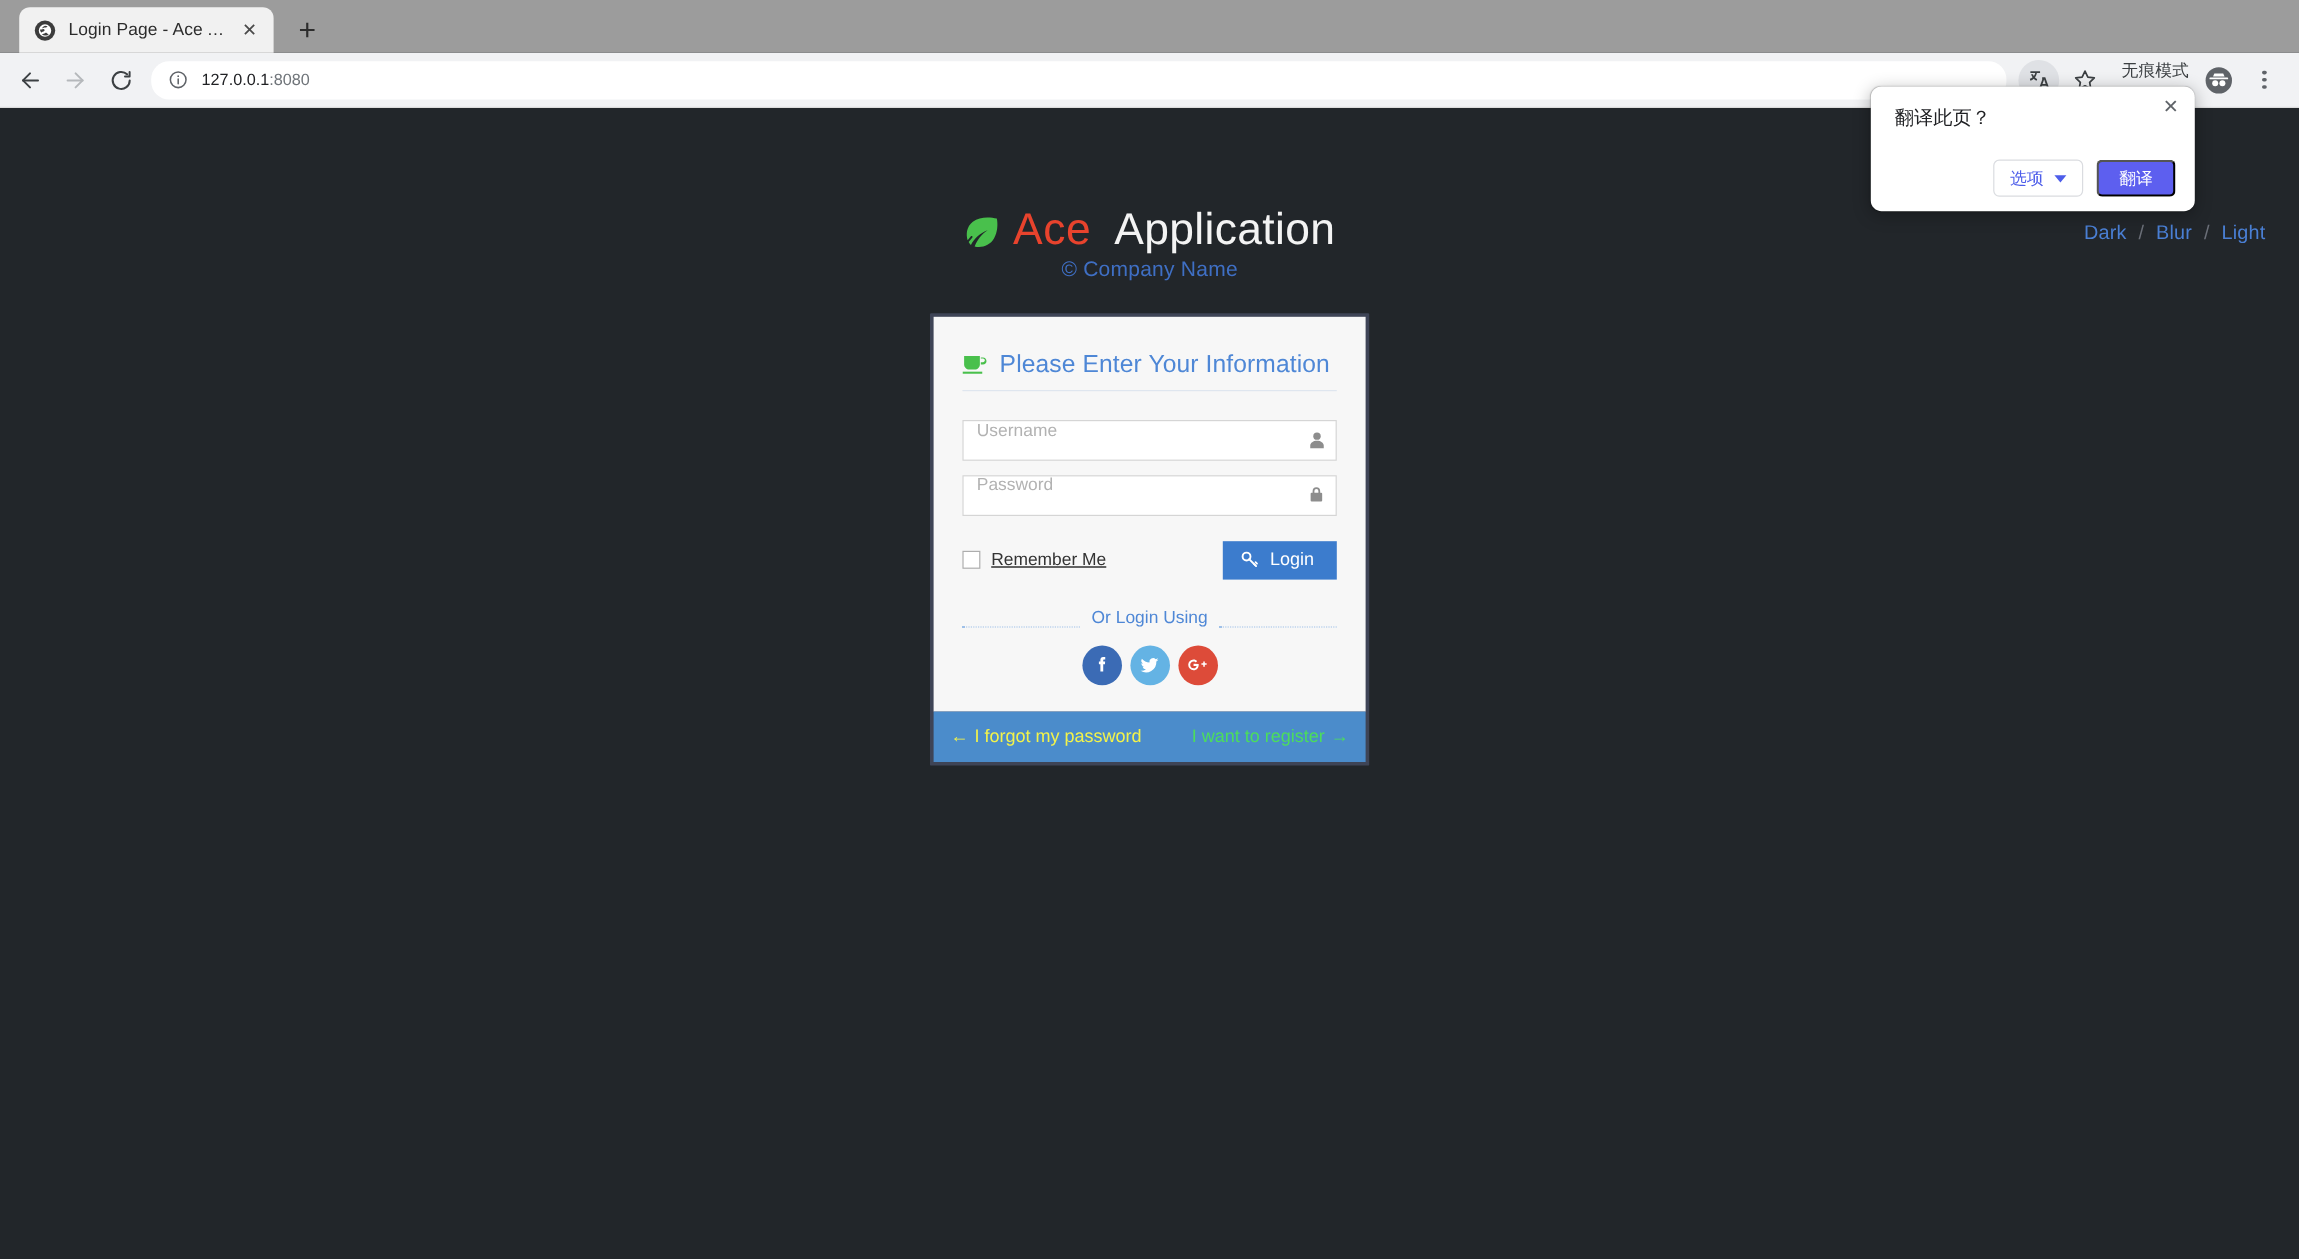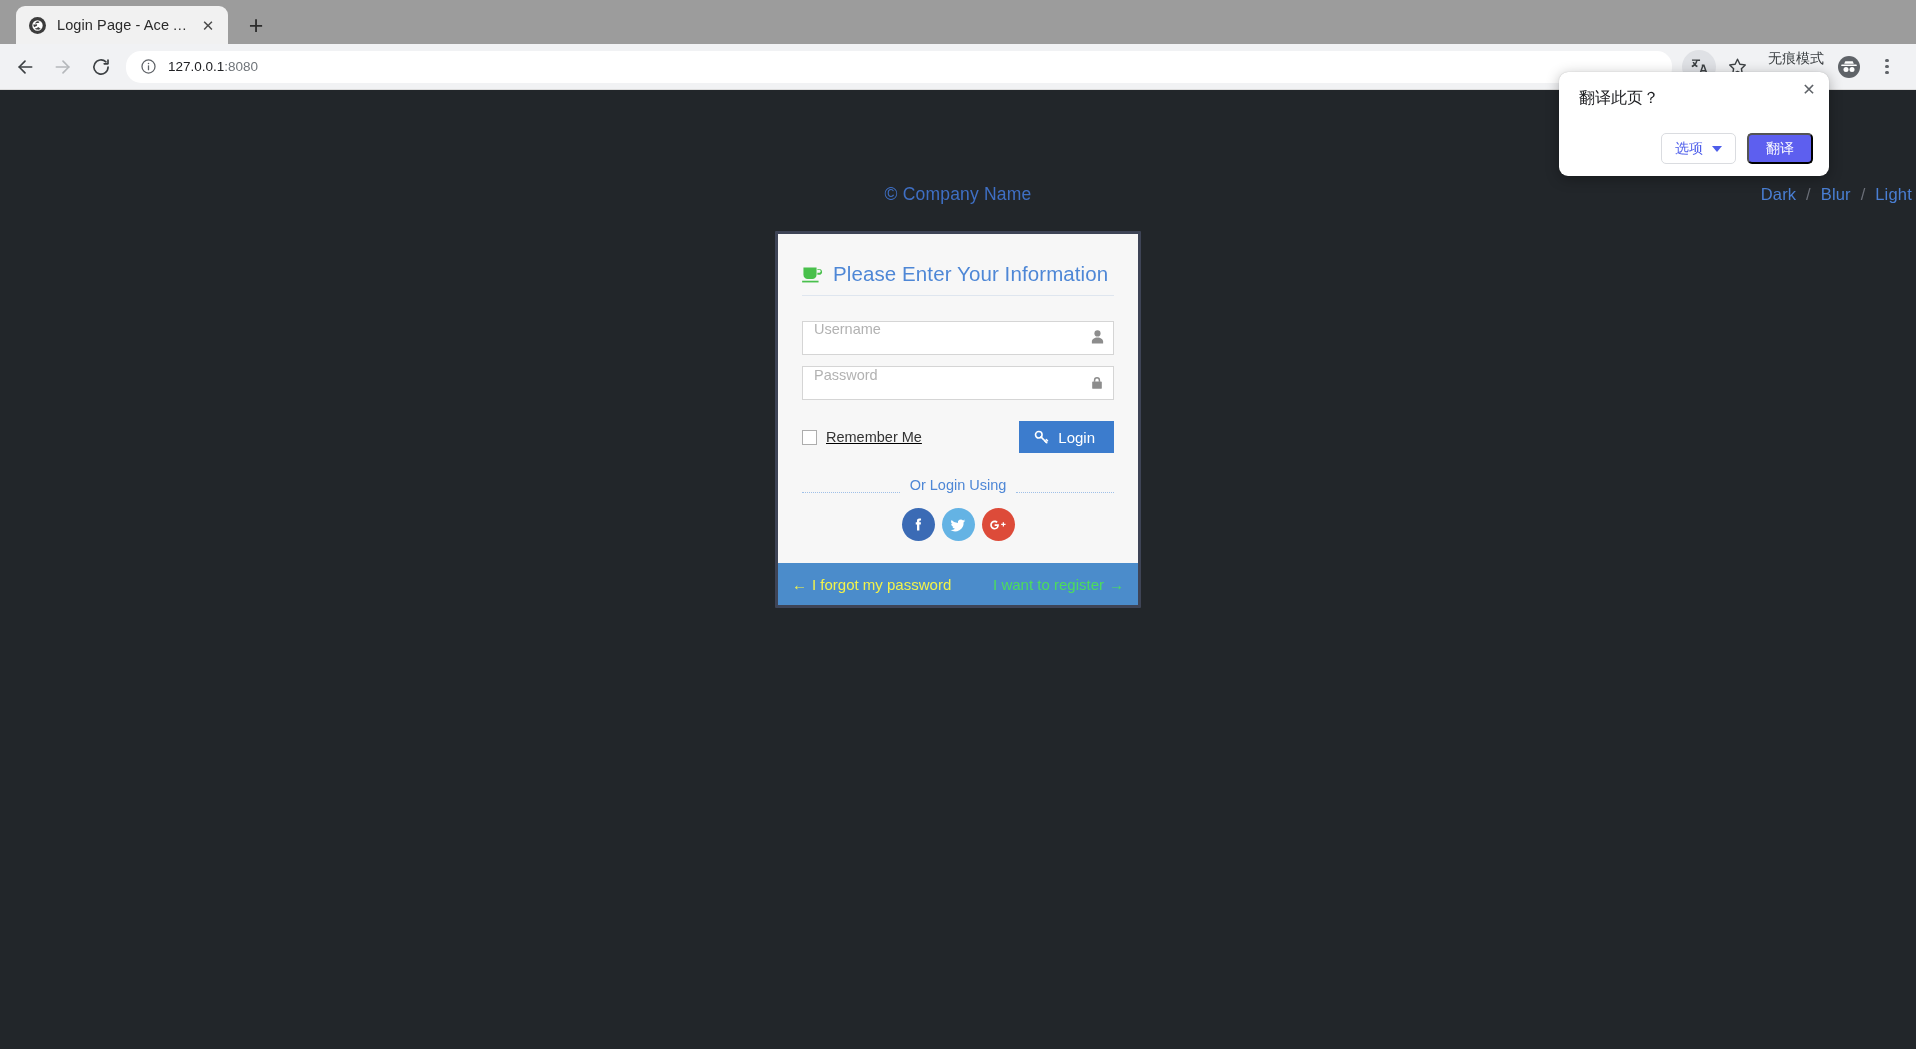--- a/index.html
+++ b/index.html
@@ -173,42 +173,42 @@
   .page {
     position: relative;
     width: 1916px;
     height: 959px;
     background: #22262a;
     overflow: hidden;
   }
   .theme-switch {
     position: absolute;
     top: 95px;
-    right: 4px;
+    right: 28px;
     font-size: 16.5px;
     color: #5a7fc4;
     letter-spacing: .2px;
   }
   .theme-switch a { color: #4a7fd4; text-decoration: none; }
   .theme-switch .sep { color: #6b6f78; margin: 0 5px; }
 
   .brand-wrap { padding-top: 82px; text-align: center; }
   .brand {
     font-size: 37px;
     line-height: 1;
     display: inline-flex;
     align-items: center;
     gap: 11px;
     font-weight: 400;
   }
   .brand .leaf { display: inline-block; width: 30px; height: 30px; }
   .brand .ace { color: #e8432d; letter-spacing: .5px; }
   .brand .app { color: #f3f3f3; letter-spacing: .3px; margin-left: 8px; }
   .company {
-    margin-top: 12px;
+    margin-top: 2px;
     font-size: 17.5px;
     color: #3f6fc4;
     letter-spacing: .2px;
   }
 
   
   .card-frame {
     width: 366px;
     margin: 26px auto 0;
     background: #3e4456;
@@ -421,20 +421,29 @@
 
     <div class="theme-switch">
       <a href="#">Dark</a>
       <span class="sep">/</span>
       <a href="#">Blur</a>
       <span class="sep">/</span>
       <a href="#">Light</a>
     </div>
 
     <div class="brand-wrap">
+      <div class="brand">
+        <span class="leaf">
+          <svg width="30" height="30" viewBox="0 0 32 32">
+            <path d="M29.5 5.5C24 4.3 14.5 3.4 8.2 8.2 2.6 12.4 2 19.4 3.6 24.8l2.9-3.5c.3-.4.8-.4 1.2-.1.4.3.4.8.1 1.2l-3.3 4c.6 1.1 1.3 2 2 2.6 3-6.2 8.6-10.9 14.9-13.2-5.5 3.6-9.6 8.7-11.6 14.6 6.5 1.6 13.7-1 17.2-7.1 3.3-5.6 3.6-13.1 2.5-17.8z" fill="#49c04c"></path>
+          </svg>
+        </span>
+        <span class="ace">Ace</span>
+        <span class="app">Application</span>
+      </div>
       <div class="company">© Company Name</div>
     </div>
 
     <div class="card-frame">
       <div class="card-body">
 
         <div class="card-head">
           <span class="cup">
             <svg width="21" height="19" viewBox="0 0 24 22">
               <path d="M1.5 3h15.2v8.2c0 2.7-2.2 4.9-4.9 4.9H6.4c-2.7 0-4.9-2.2-4.9-4.9V3z" fill="#49c04c"></path>

